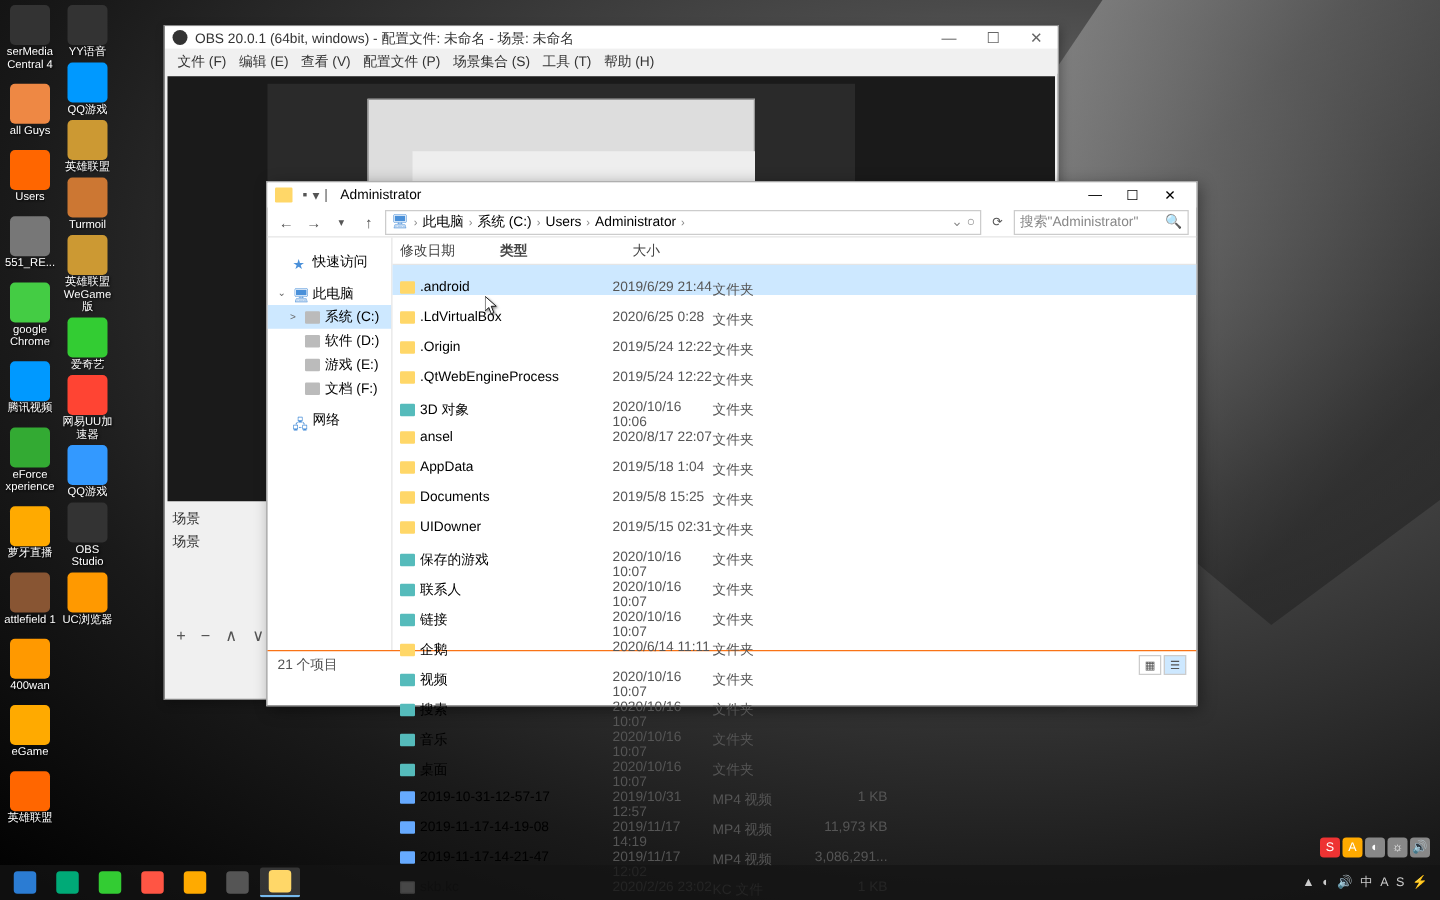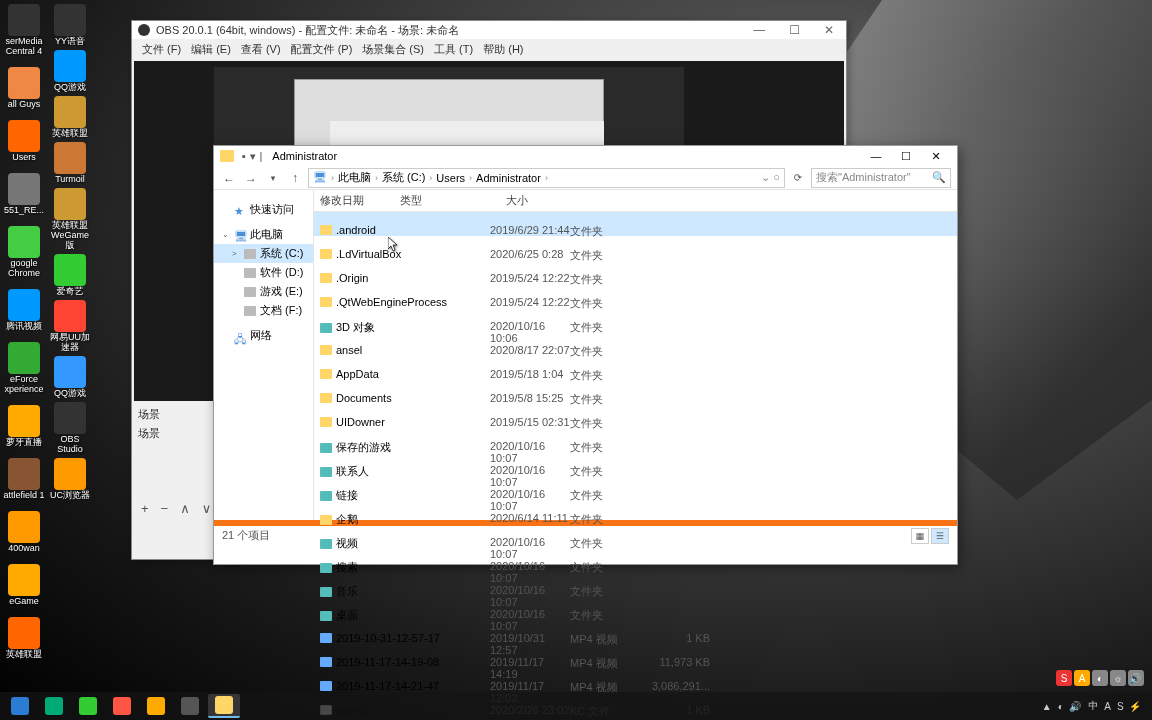--- a/index.html
+++ b/index.html
@@ -53,34 +53,34 @@
 .nav-icn { width:12px; height:10px; }
 .nav-icn.star { color:#4a90d9; }
 .nav-icn.pc { color:#4a90d9; }
 .nav-icn.drive { background:#bbb; border-radius:1px; }
 .nav-icn.net { color:#4a90d9; }
 .exp-files { flex:1; font-size:11px; }
 .files-header { display:flex; border-bottom:1px solid #e5e5e5; color:#444; }
 .fh { padding:3px 6px; cursor:pointer; }
 .fh.name { width:170px; }
 .fh.date { width:80px; }
-.fh.type { width:80px; }
+.fh.type { width:80px;font-weight:bold; }
 .fh.size { width:60px; text-align:right; }
 .file-row { display:flex; padding:12px 6px; height:14px; align-items:flex-start; cursor:pointer; }
 .file-row.sel { background:#cde8ff; }
 .fcell.name { width:170px; display:flex; align-items:center; gap:4px; }
 .fcell.date { width:80px; color:#555; }
 .fcell.type { width:80px; color:#555; }
 .fcell.size { width:60px; text-align:right; color:#555; }
 .ficon { width:12px; height:10px; border-radius:1px; flex-shrink:0; }
 .ficon.folder { background:#ffd768; }
 .ficon.obj { background:#5bb; }
 .ficon.vid { background:#6af; }
 .ficon.file { background:#ddd; border:1px solid #bbb; }
-.exp-status { height:22px; border-top:6px solid #f97316; font-size:11px; padding:2px 8px; color:#555; display:flex; }
+.exp-status { height:22px; border-top:1px solid #f97316; font-size:11px; padding:2px 8px; color:#555; display:flex; align-items:center; }
 .view-btns { margin-left:auto; display:flex; gap:2px; }
 .view-btn { width:18px; height:16px; border:1px solid #ccc; cursor:pointer; display:flex; align-items:center; justify-content:center; font-size:9px; }
 .view-btn.active { background:#cde8ff; }
 
 .taskbar { position:absolute; bottom:0; left:0; right:0; height:28px; background:rgba(20,20,20,.75); display:flex; align-items:center; padding:0 4px; }
 .tb-item { width:32px; height:24px; display:flex; align-items:center; justify-content:center; cursor:pointer; border-radius:2px; margin-right:2px; }
 .tb-item.active { background:rgba(255,255,255,.15); border-bottom:2px solid #76b9ed; }
 .tb-icon { width:18px; height:18px; border-radius:3px; }
 .tray { margin-left:auto; display:flex; align-items:center; gap:6px; color:#ccc; font-size:10px; padding-right:6px; }
 .tray span { cursor:pointer; }

